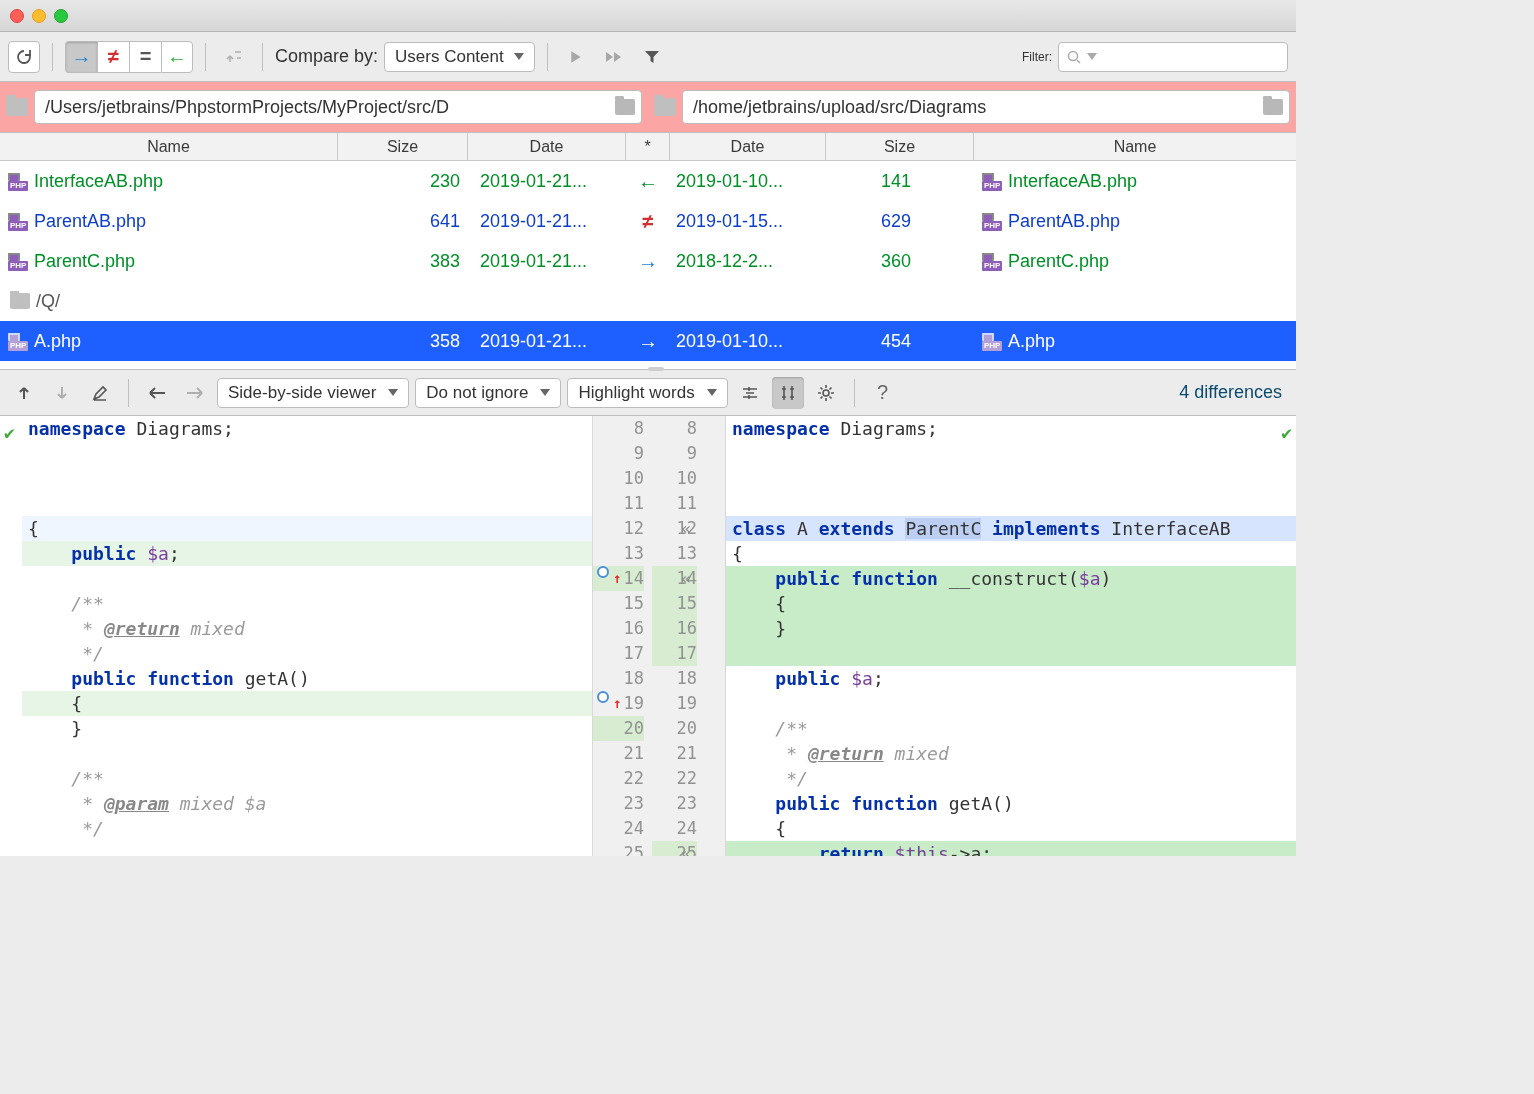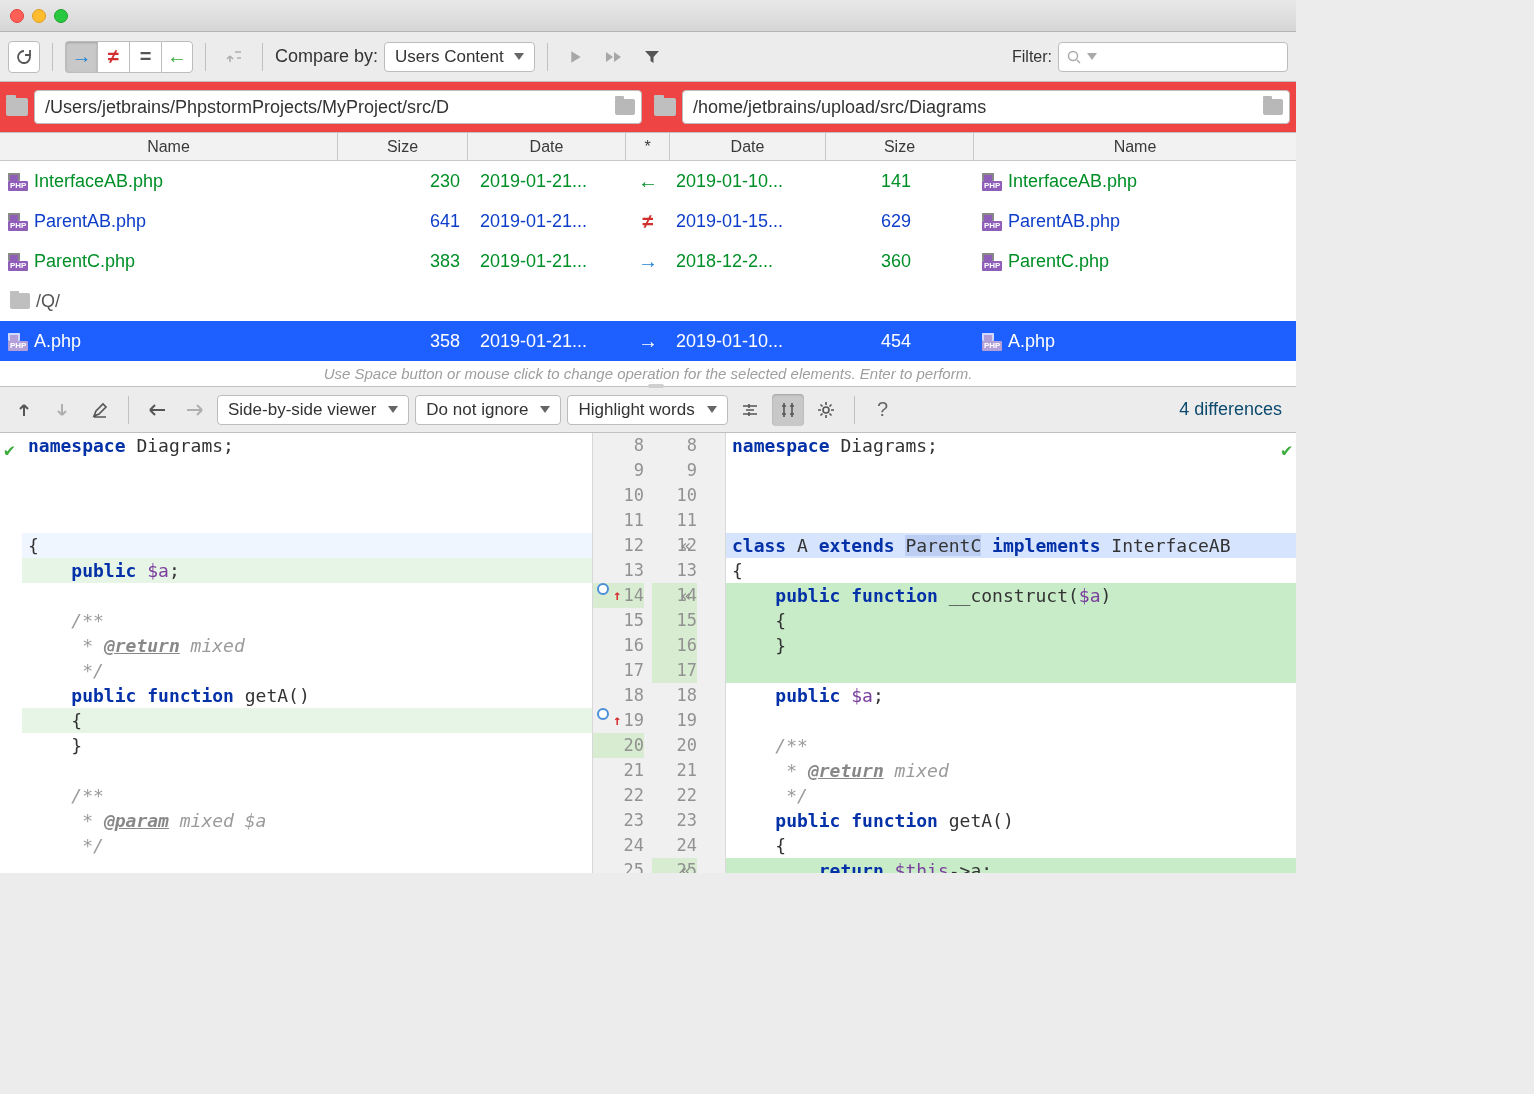--- a/index.html
+++ b/index.html
@@ -62,38 +62,38 @@
     border-radius: 4px;
     padding: 4px 10px;
     display: flex;
     align-items: center;
     gap: 10px;
     font-size: 17px;
     cursor: pointer;
   }
   .tri-down { width: 0; height: 0; border-left: 5px solid transparent; border-right: 5px solid transparent; border-top: 7px solid #666; }
   .spacer { flex: 1; }
-  .filter-label { font-size: 16px; }
+  .filter-label { font-size: 12px; }
   .filter-input {
     width: 230px; height: 30px;
     background: #fff;
     border: 1px solid #bcbcbc;
     border-radius: 4px;
     padding: 2px 8px;
     display: flex; align-items: center; gap: 6px;
     font-size: 16px;
     color: #aaa;
   }
 
   
   .path-row {
     display: flex;
     padding: 8px 6px;
     gap: 12px;
-    background: #ef4444;
+    background: #fca5a5;
     border-bottom: 1px solid #c0c0c0;
   }
   .path-box {
     flex: 1;
     display: flex;
     align-items: center;
   }
   .path-folder-icon {
     width: 22px; height: 18px; background: #bfbfbf; border-radius: 2px; position: relative; margin-right: 6px; flex-shrink: 0;
   }
@@ -459,21 +459,20 @@
             <span class="ear"></span>
             <span>PHP</span>
           </span>
           <span>A.php</span>
         </div>
       </div>
     </div>
 </div>
 
 <div class="hint-bar">
-  <span>Use Space button or mouse click to change operation for the selected elements. Enter to perform.</span>
   <span class="hint-dot"></span>
 </div>
 
 <div class="diff-toolbar">
   <div class="icon-btn">
       <svg width="16" height="16" viewBox="0 0 16 16">
         <path d="M8 14V3M8 3l-4 4M8 3l4 4" stroke="#555" stroke-width="2" fill="none"></path>
       </svg>
     </div>
   <div class="icon-btn" style="opacity:.4">

